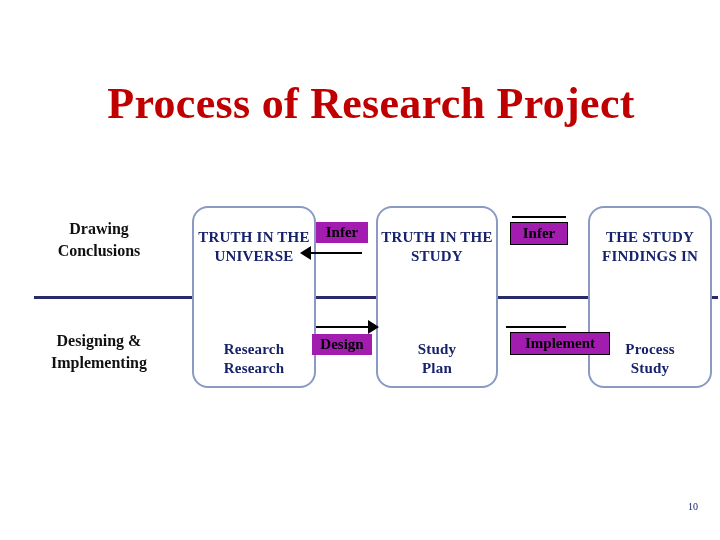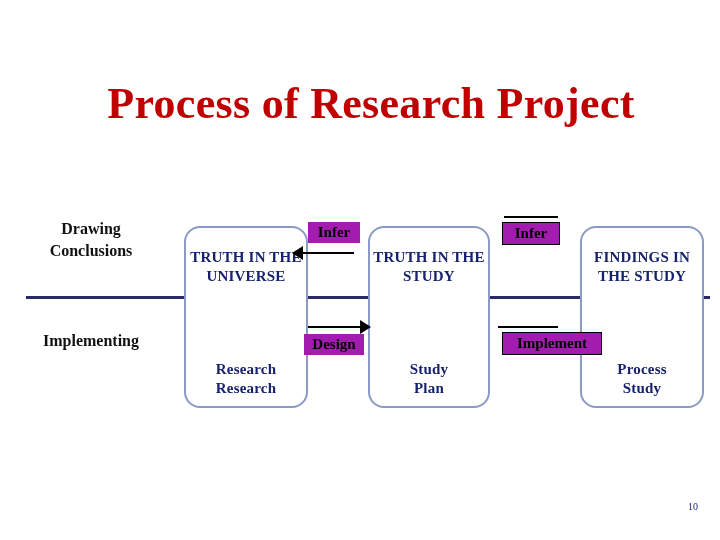--- a/index.html
+++ b/index.html
@@ -26,21 +26,21 @@
     font-weight: bold;
     font-size: 44px;
     color: #c00000;
     letter-spacing: 0.3px;
     padding-left: 11px;
   }
 
   
   #diagram {
     position: absolute;
-    left: 8px;
+    left: 16px;
     top: 190px;
     width: 614px;
     height: 220px;
   }
 
   
   #divider {
     position: absolute;
     left: 18px;
     top: 106px;
@@ -64,21 +64,20 @@
   #label-top { top: 28px; }
   #label-bottom { top: 140px; }
 
   
   .stage-box {
     position: absolute;
     border: 2px solid #8a9ac4;
     border-radius: 16px;
     box-sizing: border-box;
     background: #ffffff;
-    margin-top: 20px;
   }
   .stage-text {
     position: absolute;
     width: 100%;
     text-align: center;
     font-family: "Liberation Serif", serif;
     font-weight: bold;
     font-size: 15px;
     color: #16226b;
     line-height: 1.25;
@@ -160,20 +159,21 @@
 
 <div id="diagram">
 
   <div id="divider"></div>
 
   <div class="row-label" id="label-top">
     <div>Drawing</div>
     <div>Conclusions</div>
   </div>
   <div class="row-label" id="label-bottom">
+    <div>Designing &amp;</div>
     <div>Implementing</div>
   </div>
 
   <div class="stage-box" id="box-universe">
     <div class="stage-text top">
       <div>TRUTH IN THE</div>
       <div>UNIVERSE</div>
     </div>
     <div class="stage-text bottom">
       <div>Research</div>
@@ -187,22 +187,22 @@
       <div>STUDY</div>
     </div>
     <div class="stage-text bottom">
       <div>Study</div>
       <div>Plan</div>
     </div>
   </div>
 
   <div class="stage-box" id="box-findings">
     <div class="stage-text top">
+      <div>THE STUDY</div>
       <div>FINDINGS IN</div>
-      <div>THE STUDY</div>
     </div>
     <div class="stage-text bottom">
       <div>Process</div>
       <div>Study</div>
     </div>
   </div>
 
   <div class="arrow-line" id="arrow-infer-line"></div>
   <div id="arrow-infer-head"></div>
 

